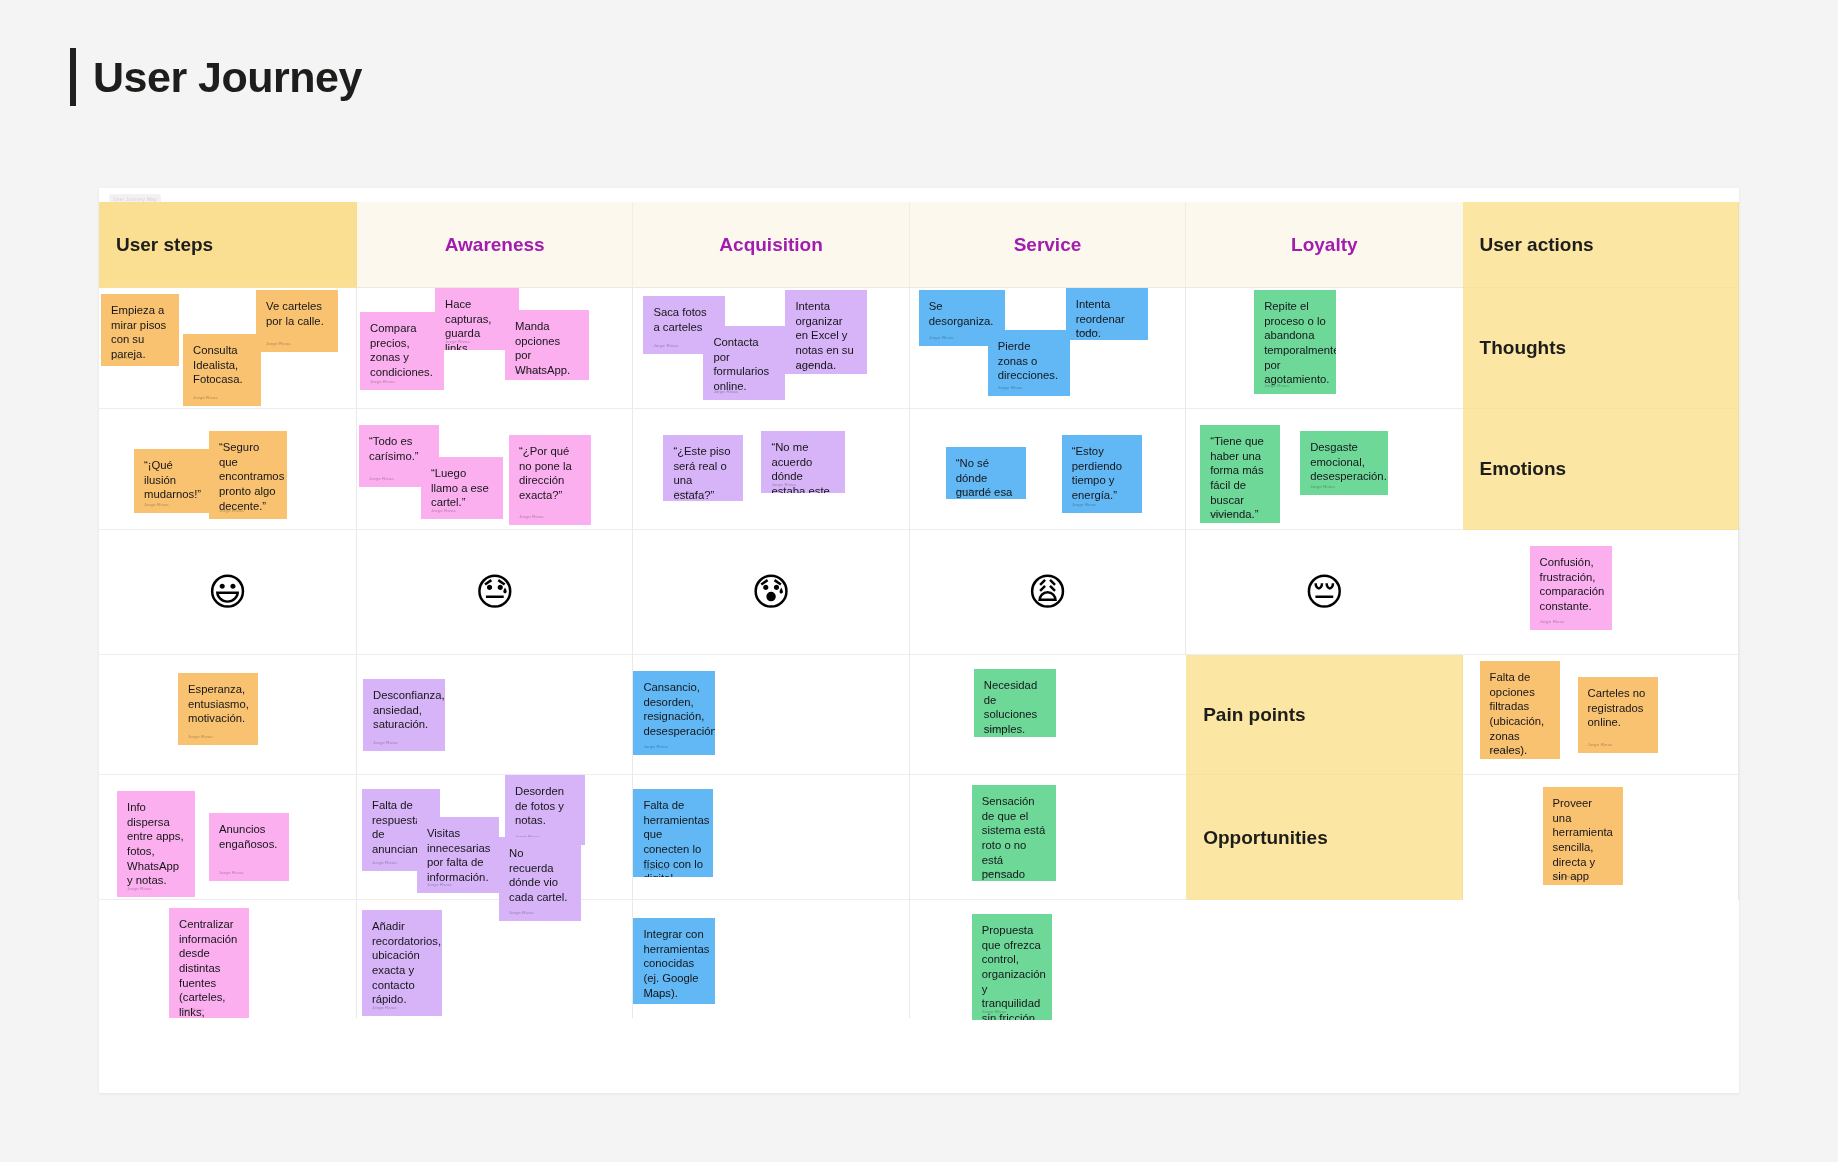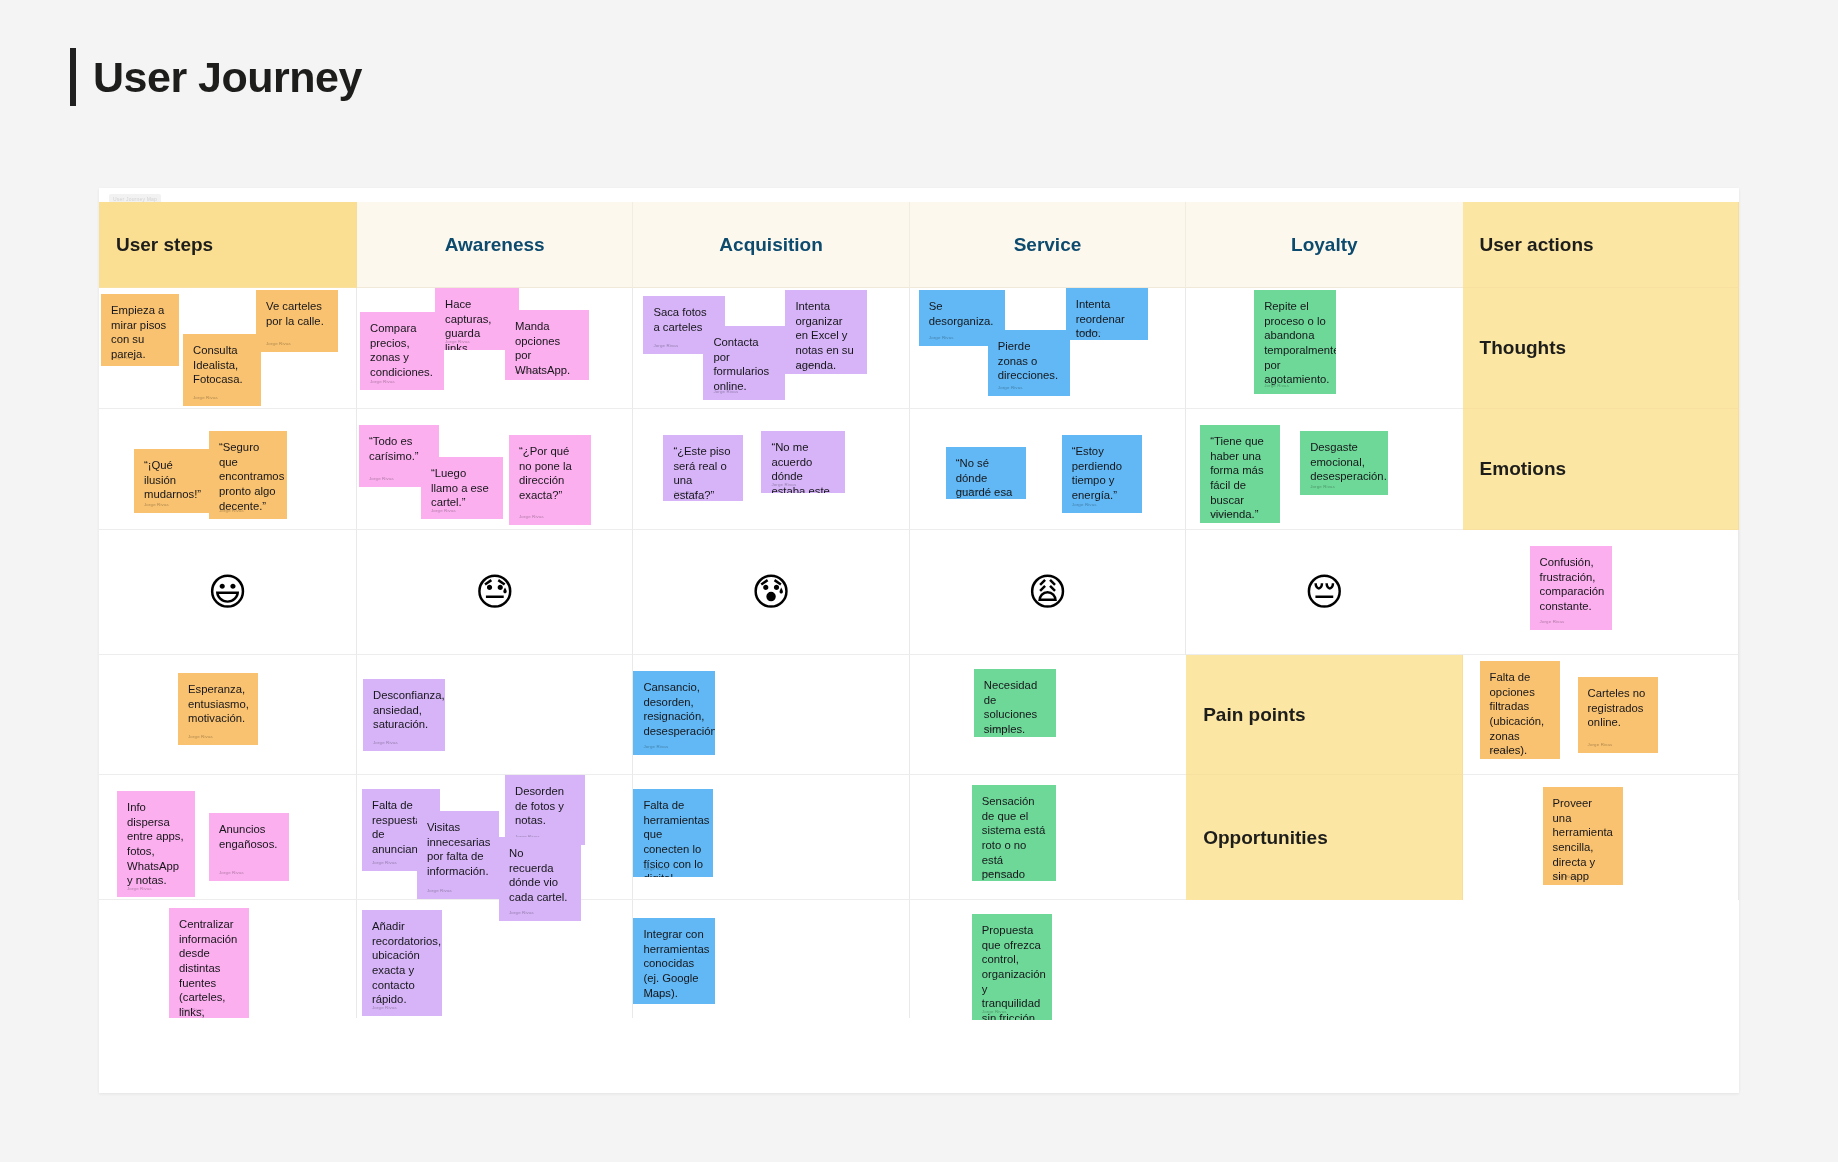--- a/index.html
+++ b/index.html
@@ -47,21 +47,21 @@
   .cell.lastcol { border-right: none; }
   .cell.lastrow { border-bottom: none; }
 
   
   .hdr {
     background: #fdf8ed;
     display: flex; align-items: center; justify-content: center;
     border-bottom: 1px solid #f0e9da;
     border-right: 1px solid #f3ece0;
   }
-  .hdr-label { font-size: 19px; font-weight: bold; color: #0c4a6e; }
+  .hdr-label { font-size: 19px; font-weight: bold; color: #a21caf; }
 
   
   .rowlab {
     background: #fce6a4;
     display: flex; align-items: center;
     padding-left: 17px;
     border-right: 1px solid #f7dd95;
     border-bottom: 1px solid #f8e0a0;
   }
   .rowlab.first { background: #fadf92; }
@@ -314,21 +314,21 @@
           <div class="note c-pink" style="left: 110px; top: 38px; width: 80px; height: 68px;">
             <div class="body">Anuncios engañosos.</div>
             <div class="author">Jorge Rivas</div>
           </div>
         </div>
         <div class="cell">
           <div class="note c-purple" style="left: 5px; top: 14px; width: 78px; height: 82px;">
             <div class="body">Falta de respuesta de anunciantes.</div>
             <div class="author">Jorge Rivas</div>
           </div>
-          <div class="note c-purple" style="left: 60px; top: 36px; width: 82px; height: 88px;">
+          <div class="note c-purple" style="left: 60px; top: 42px; width: 82px; height: 76px;">
             <div class="body">Visitas innecesarias por falta de información.</div>
             <div class="author">Jorge Rivas</div>
           </div>
           <div class="note c-purple" style="left: 148px; top: 0px; width: 80px; height: 70px;">
             <div class="body">Desorden de fotos y notas.</div>
             <div class="author">Jorge Rivas</div>
           </div>
           <div class="note c-purple" style="left: 142px; top: 62px; width: 82px; height: 84px;">
             <div class="body">No recuerda dónde vio cada cartel.</div>
             <div class="author">Jorge Rivas</div>

